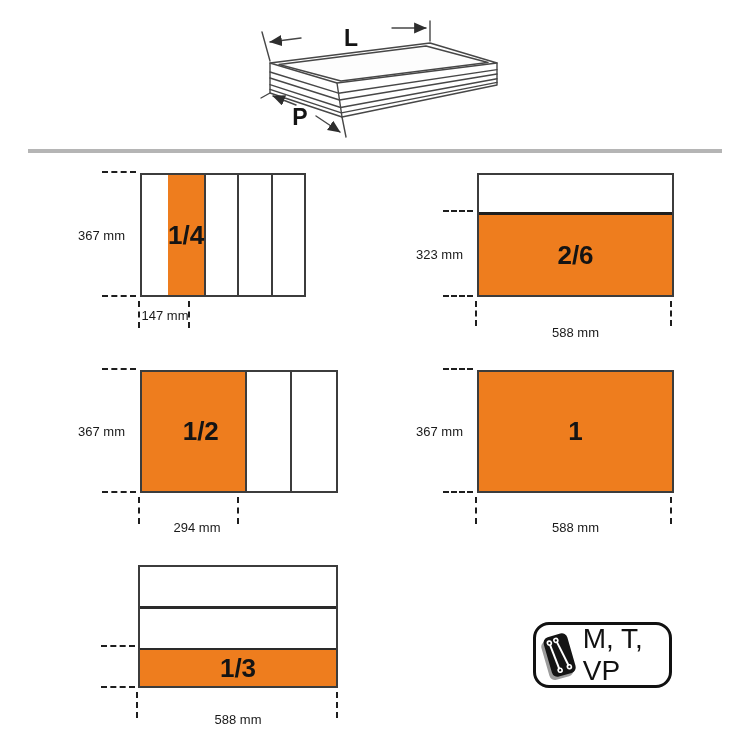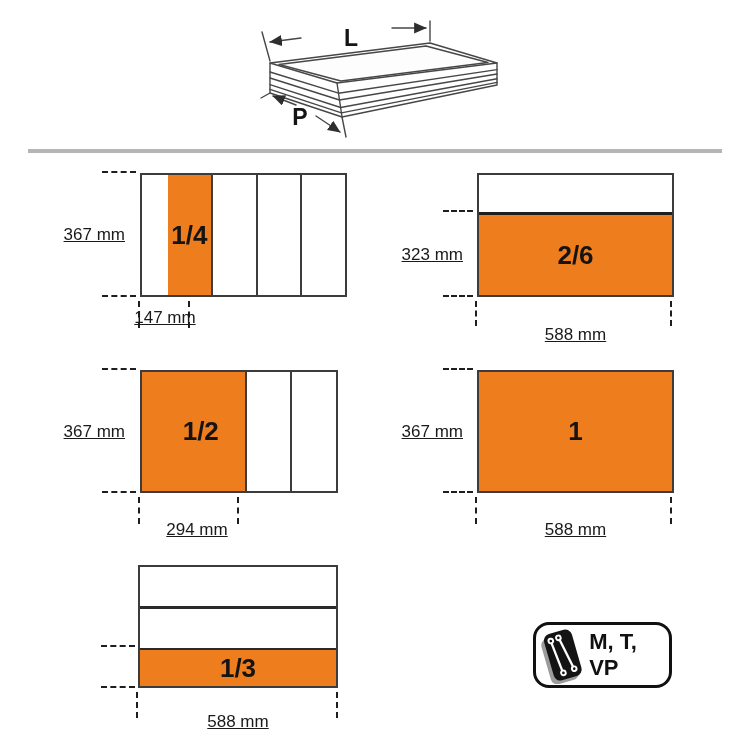--- a/index.html
+++ b/index.html
@@ -7,33 +7,33 @@
          font-family:"Liberation Sans",sans-serif;color:#1a1a1a;overflow:hidden;}
   .abs{position:absolute;}
   .rect{position:absolute;border:2px solid #3c3c3c;box-sizing:border-box;background:#fff;display:flex;}
   .cols{flex-direction:row;}
   .rows{flex-direction:column;}
   .cell{flex:1;display:flex;align-items:center;justify-content:center;}
   .sep{border-right:2px solid #3c3c3c;}
   .band{display:flex;align-items:center;justify-content:center;}
   .orange{background:#EE7D1E;}
   .frac{font-weight:bold;font-size:26px;color:#141414;}
-  .mm{font-size:17px;white-space:nowrap;color:#1a1a1a;text-decoration:underline;}
+  .mm{font-size:13px;white-space:nowrap;color:#1a1a1a;}
   .dim-left{position:absolute;display:flex;align-items:center;justify-content:flex-end;}
   .dim-bottom{position:absolute;text-align:center;}
   .tick-h{position:absolute;height:0;border-top:2.5px dashed #1e1e1e;}
   .tick-v{position:absolute;width:0;border-left:2.5px dashed #1e1e1e;}
   .divider{position:absolute;left:28px;top:149px;width:694px;height:4px;background:#b5b5b5;}
   .d2-white{height:37px;border-bottom:3px solid #1e1e1e;background:#fff;}
   .d5-b1{height:39px;border-bottom:3px solid #2a2a2a;background:#fff;}
   .d5-b2{height:39px;border-bottom:2px solid #2a2a2a;background:#fff;}
   .grow{flex:1;}
   .badge{position:absolute;left:533px;top:622px;width:139px;height:66px;border:3px solid #111;
          border-radius:16px;background:#fff;box-sizing:border-box;display:flex;align-items:center;}
-  .badge-text{font-weight:bold;font-size:22px;color:#111;margin-left:4px;}
+  .badge-text{font-weight:normal;font-size:28px;color:#111;margin-left:4px;}
 </style>
 </head>
 <body>
 
 <div class="stage">
 
   <svg class="abs" style="left:253px;top:5px;" width="272" height="135" viewBox="0 0 272 135">
     <defs>
       <marker id="ah" markerWidth="11" markerHeight="9" refX="8.5" refY="4" orient="auto">
         <path d="M0,0 L9,4 L0,8 Z" fill="#2e2e2e"></path>
@@ -61,21 +61,21 @@
       <path d="M89,112 L93,132"></path>
       <line x1="43" y1="100" x2="20" y2="91" marker-end="url(#ah)"></line>
       <line x1="63" y1="111" x2="87" y2="127" marker-end="url(#ah)"></line>
     </g>
     <text x="98" y="41" text-anchor="middle" font-size="23" font-weight="bold" fill="#141414">L</text>
     <text x="47" y="120" text-anchor="middle" font-size="23" font-weight="bold" fill="#141414">P</text>
   </svg>
 
   <div class="divider"></div>
 
-  <div class="rect cols" style="left:140px;top:173px;width:207px;height:124px;padding-left:26px;">
+  <div class="rect cols" style="left:140px;top:173px;width:166px;height:124px;padding-left:26px;">
     <div class="cell sep orange">
       <span class="frac">1/4</span>
     </div>
     <div class="cell sep"></div>
     <div class="cell sep"></div>
     <div class="cell"></div>
   </div>
   <div class="dim-left mm" style="left:30px;top:173px;width:95px;height:124px;">367 mm</div>
   <div class="tick-h" style="left:102px;top:171px;width:34px;"></div>
   <div class="tick-h" style="left:102px;top:295px;width:34px;"></div>

